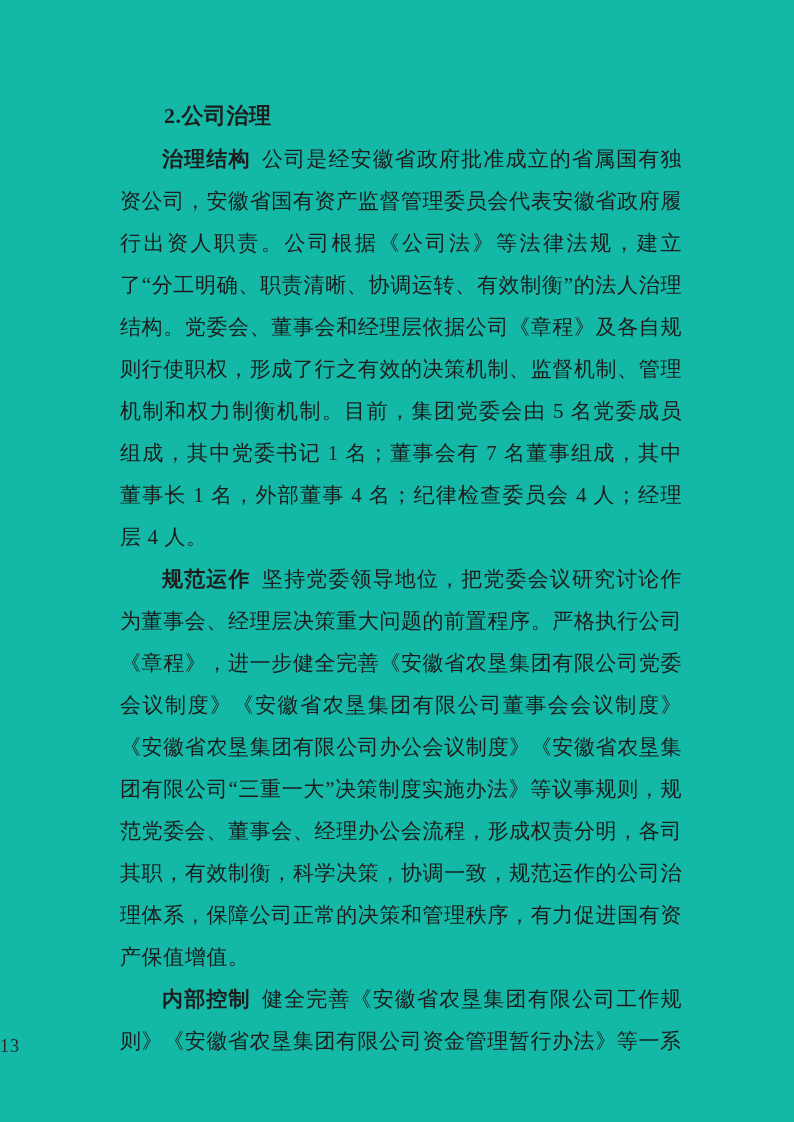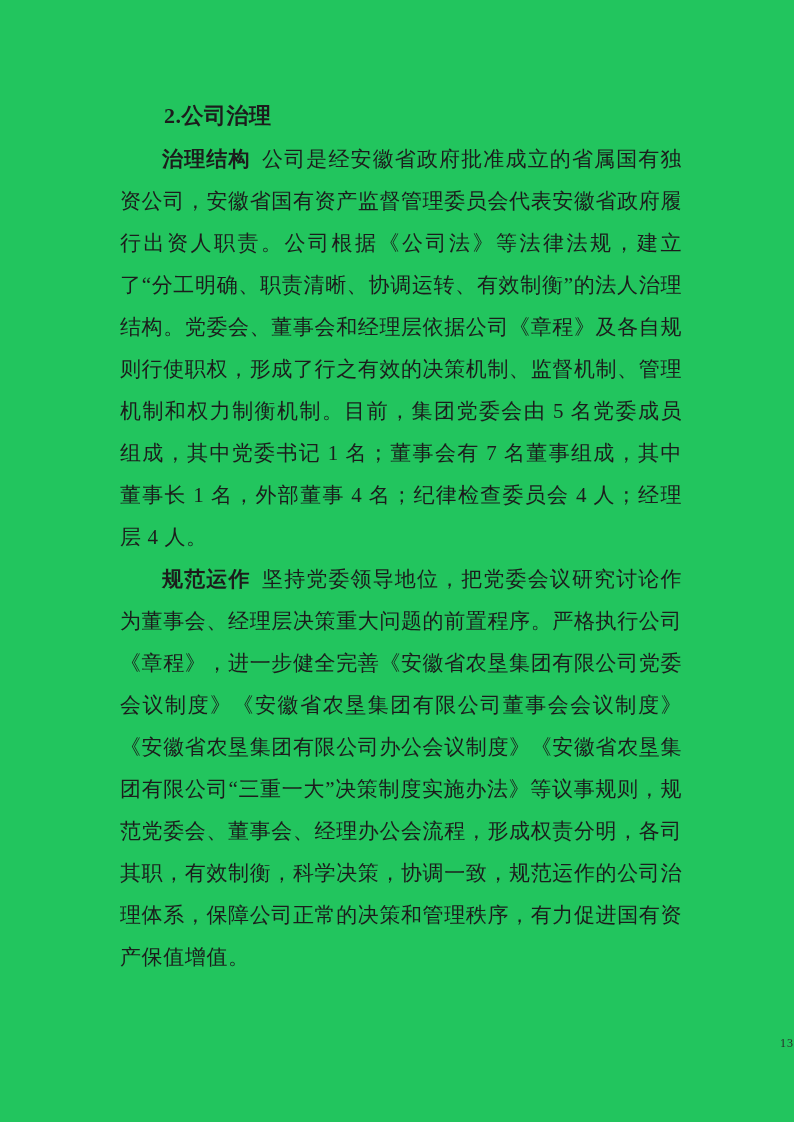--- a/index.html
+++ b/index.html
@@ -11,21 +11,21 @@
     height: 1122px;
     position: relative;
     background: #ffffff;
     color: #1c1c1c;
     font-family: "Liberation Serif", "DejaVu Serif", serif;
     overflow: hidden;
   }
   .page {
     position: absolute;
     inset: 0;
-    background: #22c55e;
+    background: #14b8a6;
   }
   .content {
     position: absolute;
     left: 120px;
     top: 94px;
     width: 562px;
   }
   .heading {
     margin: 0;
     font-weight: bold;
@@ -47,35 +47,36 @@
   }
   .lead {
     font-weight: bold;
     margin-right: 0.55em;
   }
   .page-number {
     position: absolute;
     left: 0;
     right: 0;
     top: 1036px;
-    text-align: right;
-    font-size: 12px;
+    text-align: left;
+    font-size: 18px;
     letter-spacing: 1px;
     color: #2a2a2a;
   }
 </style>
 </head>
 <body>
 
 <div class="page">
   <div class="content">
 
     <p class="heading">2.公司治理</p>
 
     <p class="para"><span class="lead">治理结构</span><span>公司是经安徽省政府批准成立的省属国有独资公司，安徽省国有资产监督管理委员会代表安徽省政府履行出资人职责。公司根据《公司法》等法律法规，建立了“分工明确、职责清晰、协调运转、有效制衡”的法人治理结构。党委会、董事会和经理层依据公司《章程》及各自规则行使职权，形成了行之有效的决策机制、监督机制、管理机制和权力制衡机制。目前，集团党委会由 5 名党委成员组成，其中党委书记 1 名；董事会有 7 名董事组成，其中董事长 1 名，外部董事 4 名；纪律检查委员会 4 人；经理层 4 人。</span></p>
 
     <p class="para"><span class="lead">规范运作</span><span>坚持党委领导地位，把党委会议研究讨论作为董事会、经理层决策重大问题的前置程序。严格执行公司《章程》，进一步健全完善《安徽省农垦集团有限公司党委会议制度》《安徽省农垦集团有限公司董事会会议制度》《安徽省农垦集团有限公司办公会议制度》《安徽省农垦集团有限公司“三重一大”决策制度实施办法》等议事规则，规范党委会、董事会、经理办公会流程，形成权责分明，各司其职，有效制衡，科学决策，协调一致，规范运作的公司治理体系，保障公司正常的决策和管理秩序，有力促进国有资产保值增值。</span></p>
 
+    <p class="para"><span class="lead">内部控制</span><span>健全完善《安徽省农垦集团有限公司工作规则》《安徽省农垦集团有限公司资金管理暂行办法》等一系</span></p>
 
   </div>
 
   <div class="page-number">13</div>
 </div>
 
 </body></html>

